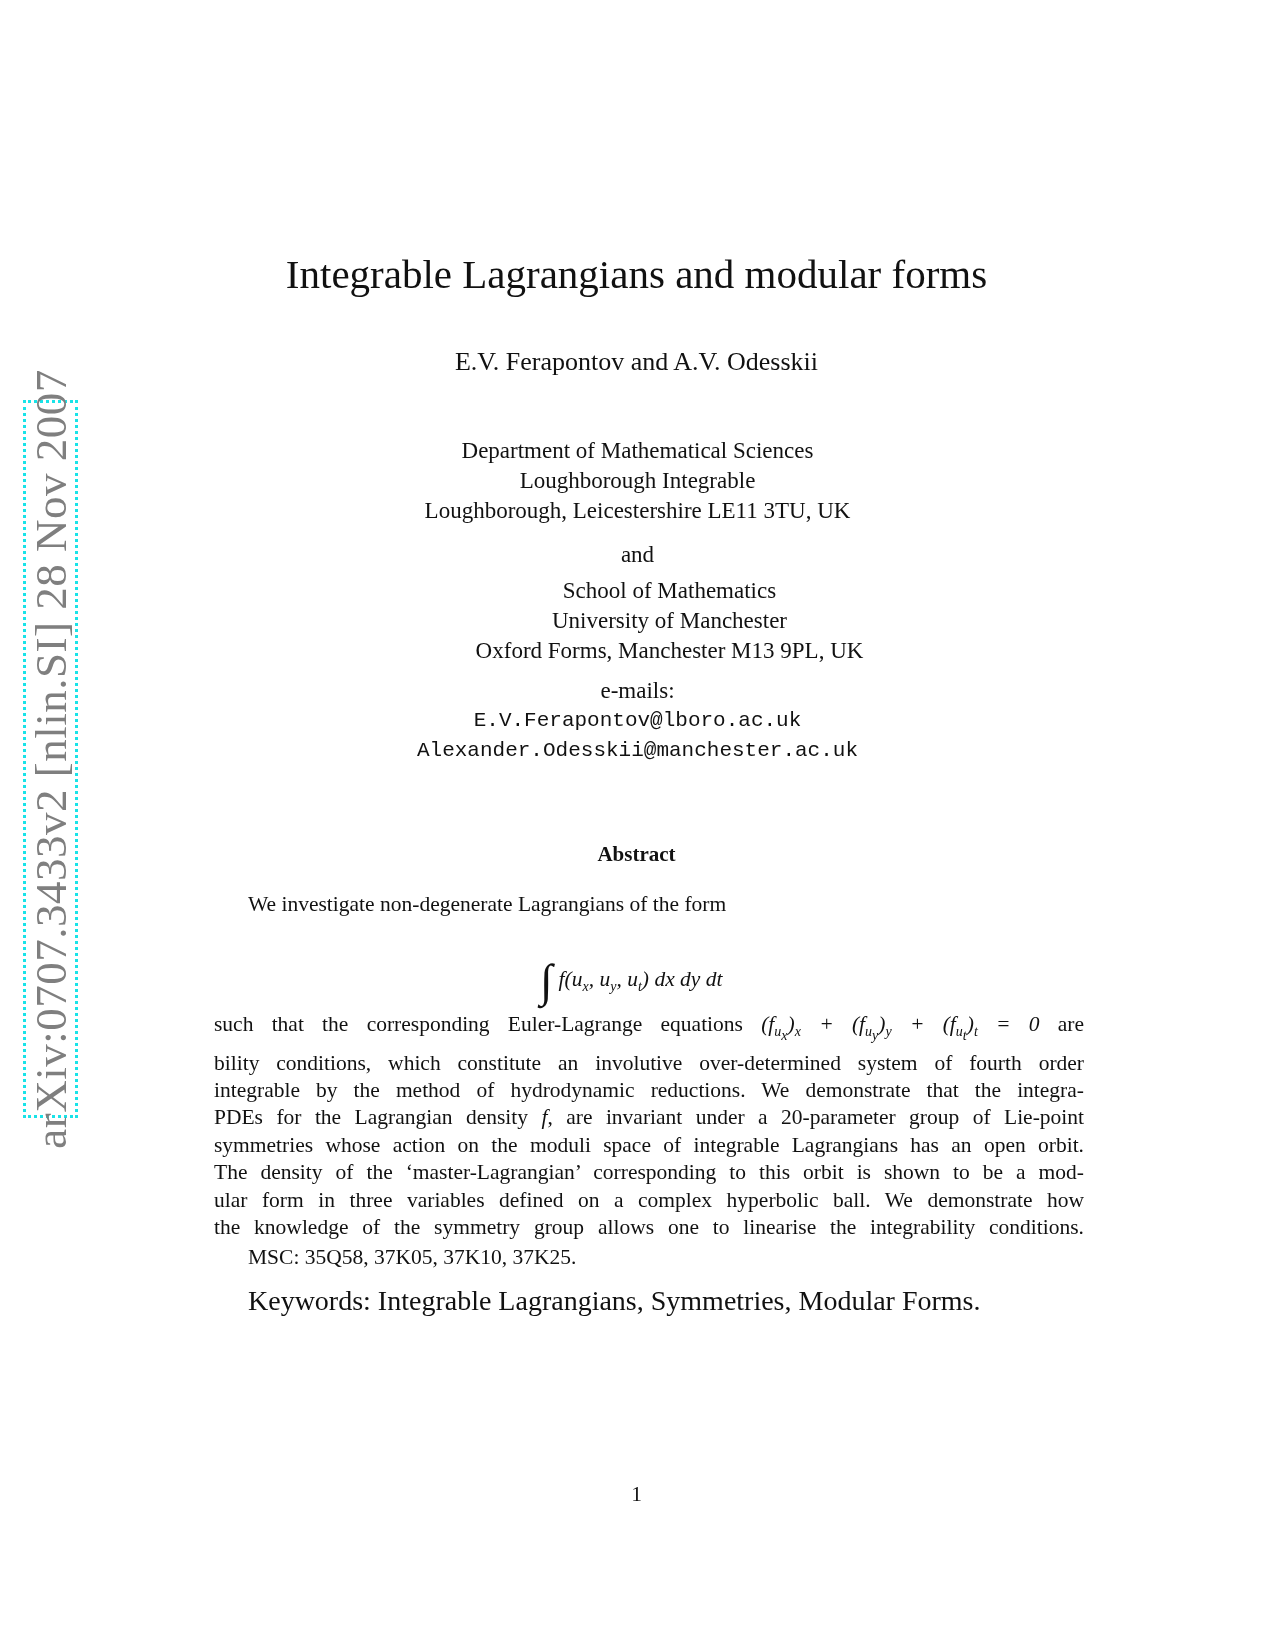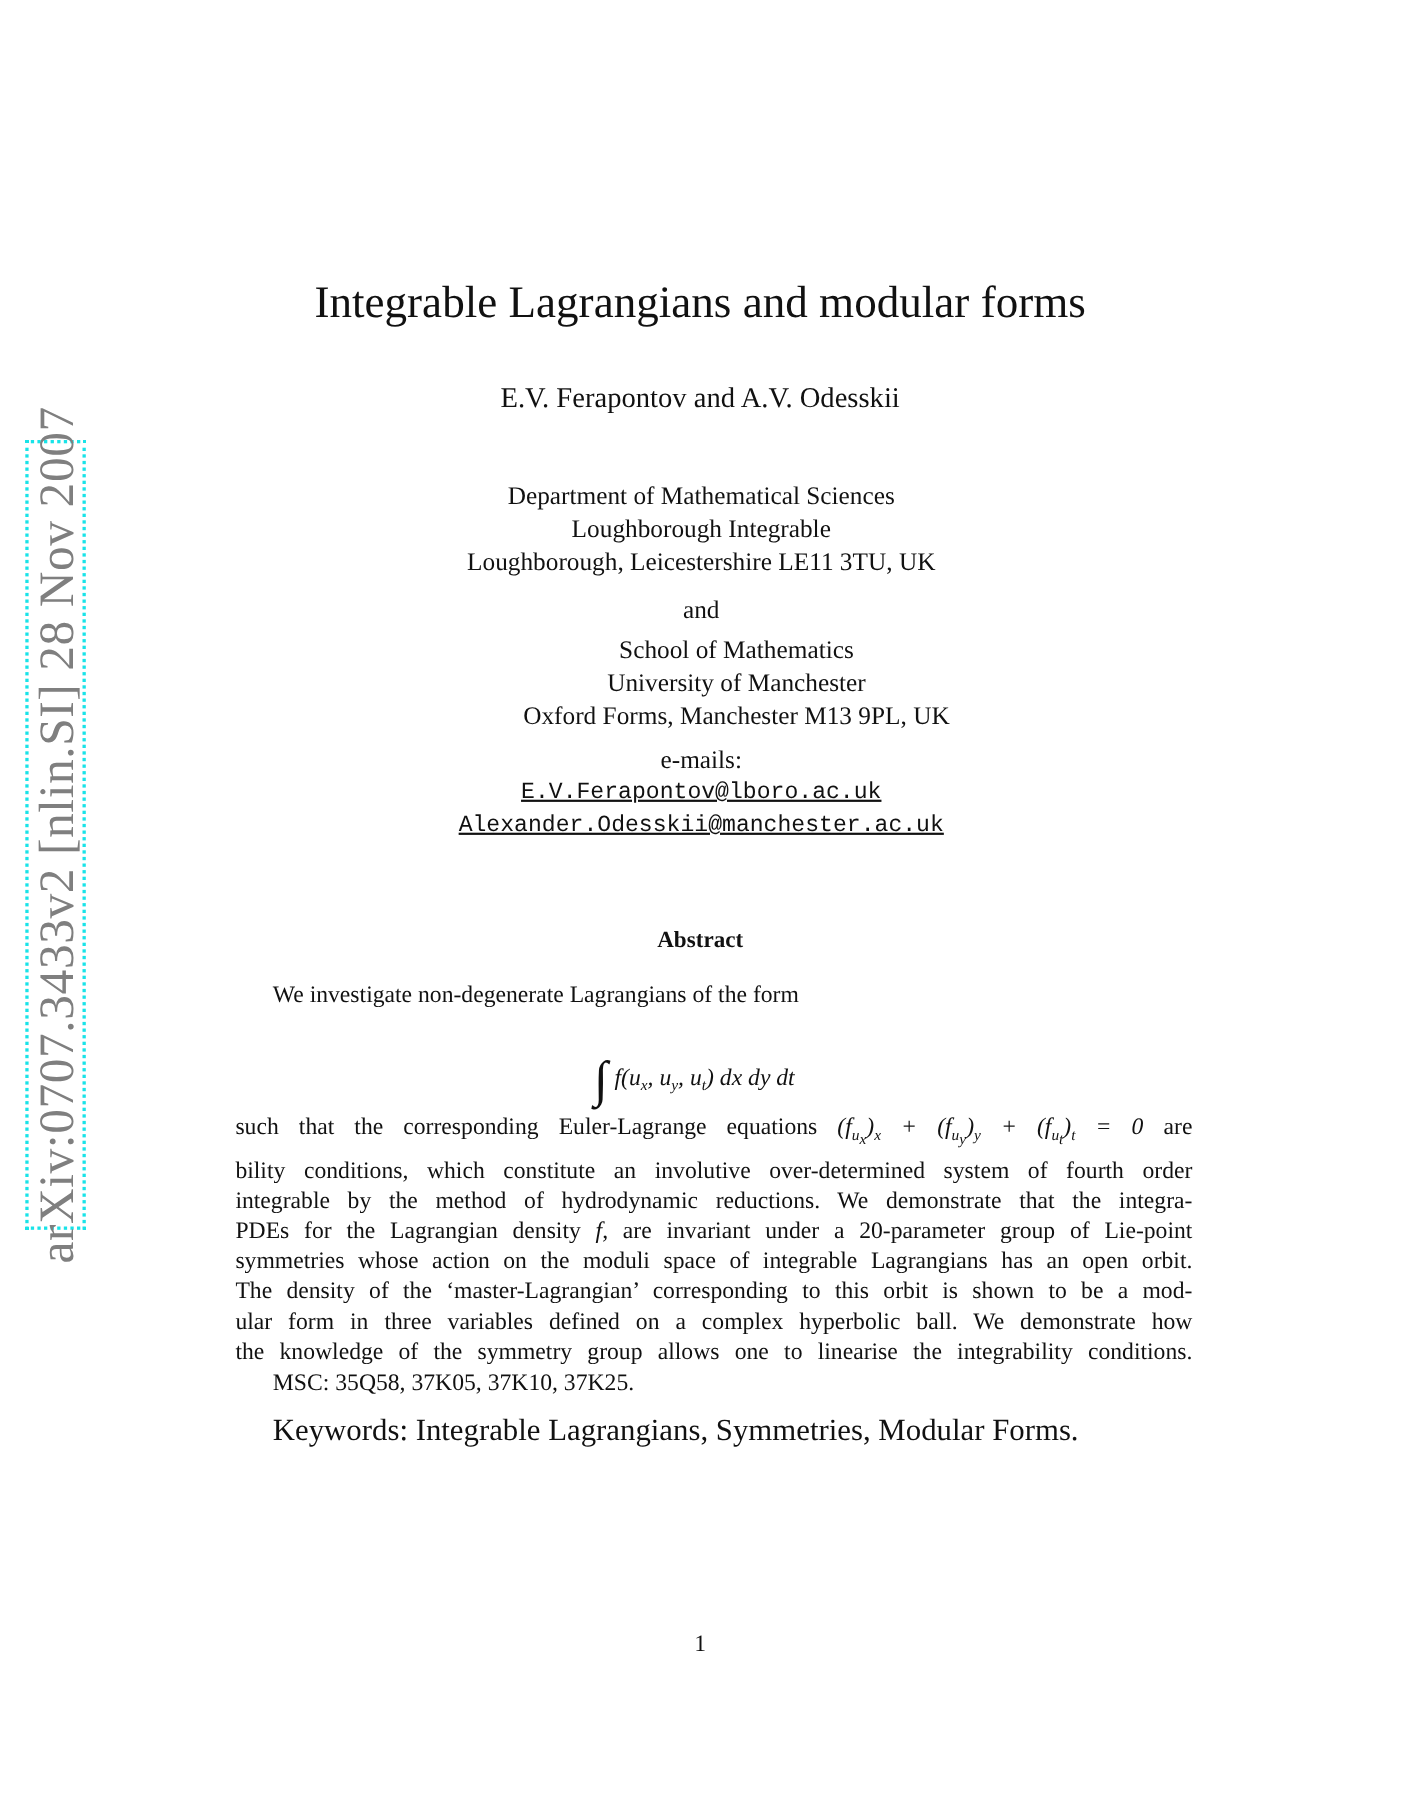--- a/index.html
+++ b/index.html
@@ -4,21 +4,21 @@
 <style>
   html, body { margin: 0; padding: 0; background: #ffffff; }
   body {
     width: 1275px; height: 1650px; position: relative; overflow: hidden;
     font-family: "DejaVu Serif", "Liberation Serif", serif;
     color: #111111;
   }
   .abs { position: absolute; }
   .center { left: 0; width: 1273px; text-align: center; }
   .serif { font-family: "Liberation Serif", "DejaVu Serif", serif; }
-  .mono { font-family: "Liberation Mono", "DejaVu Sans Mono", monospace; text-decoration: underline; }
+  .mono { font-family: "Liberation Mono", "DejaVu Sans Mono", monospace; }
 
   
   .stamp {
     position: absolute; left: 23px; top: 400px; width: 55px; height: 718px;
     border: 3px dotted #19e3e8; box-sizing: border-box;
   }
   .stamp-text {
     position: absolute; left: 50%; top: 50%;
     transform: translate(-50%, -50%) rotate(-90deg);
     white-space: nowrap;

